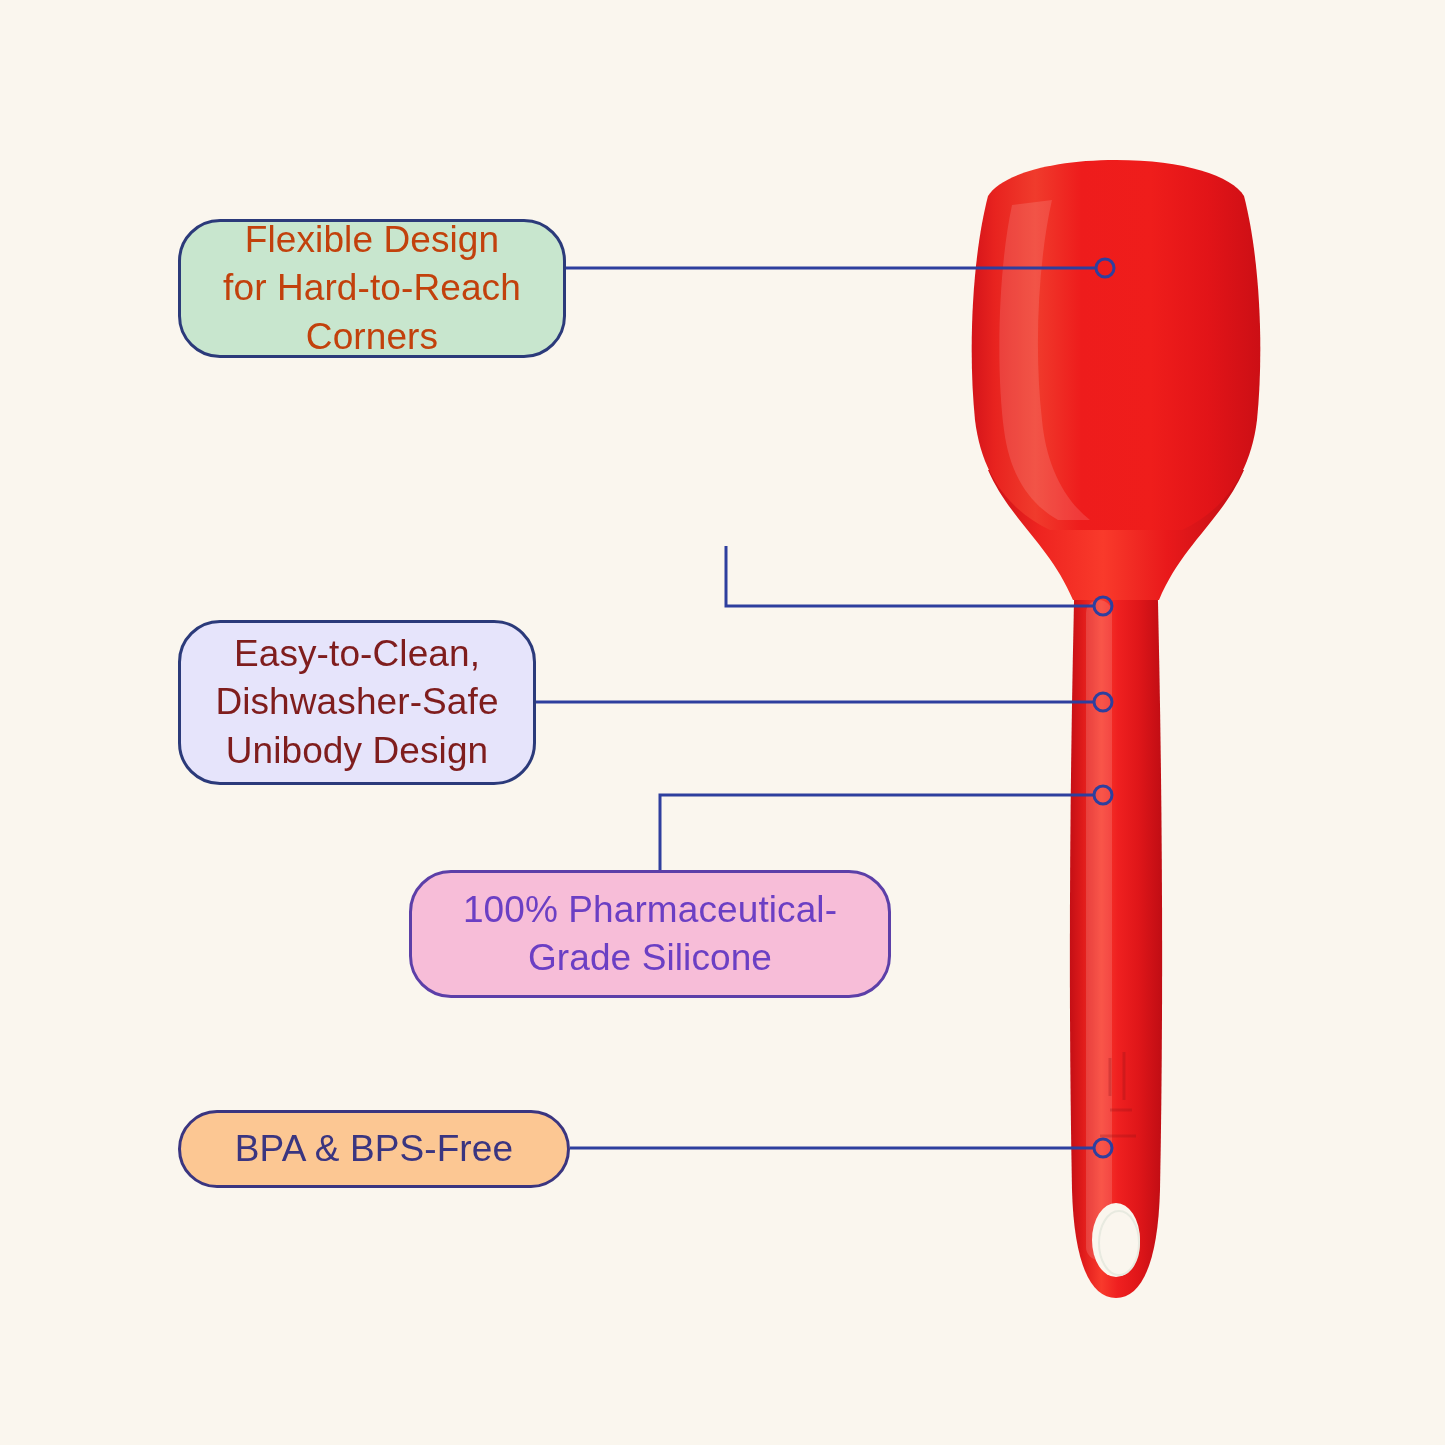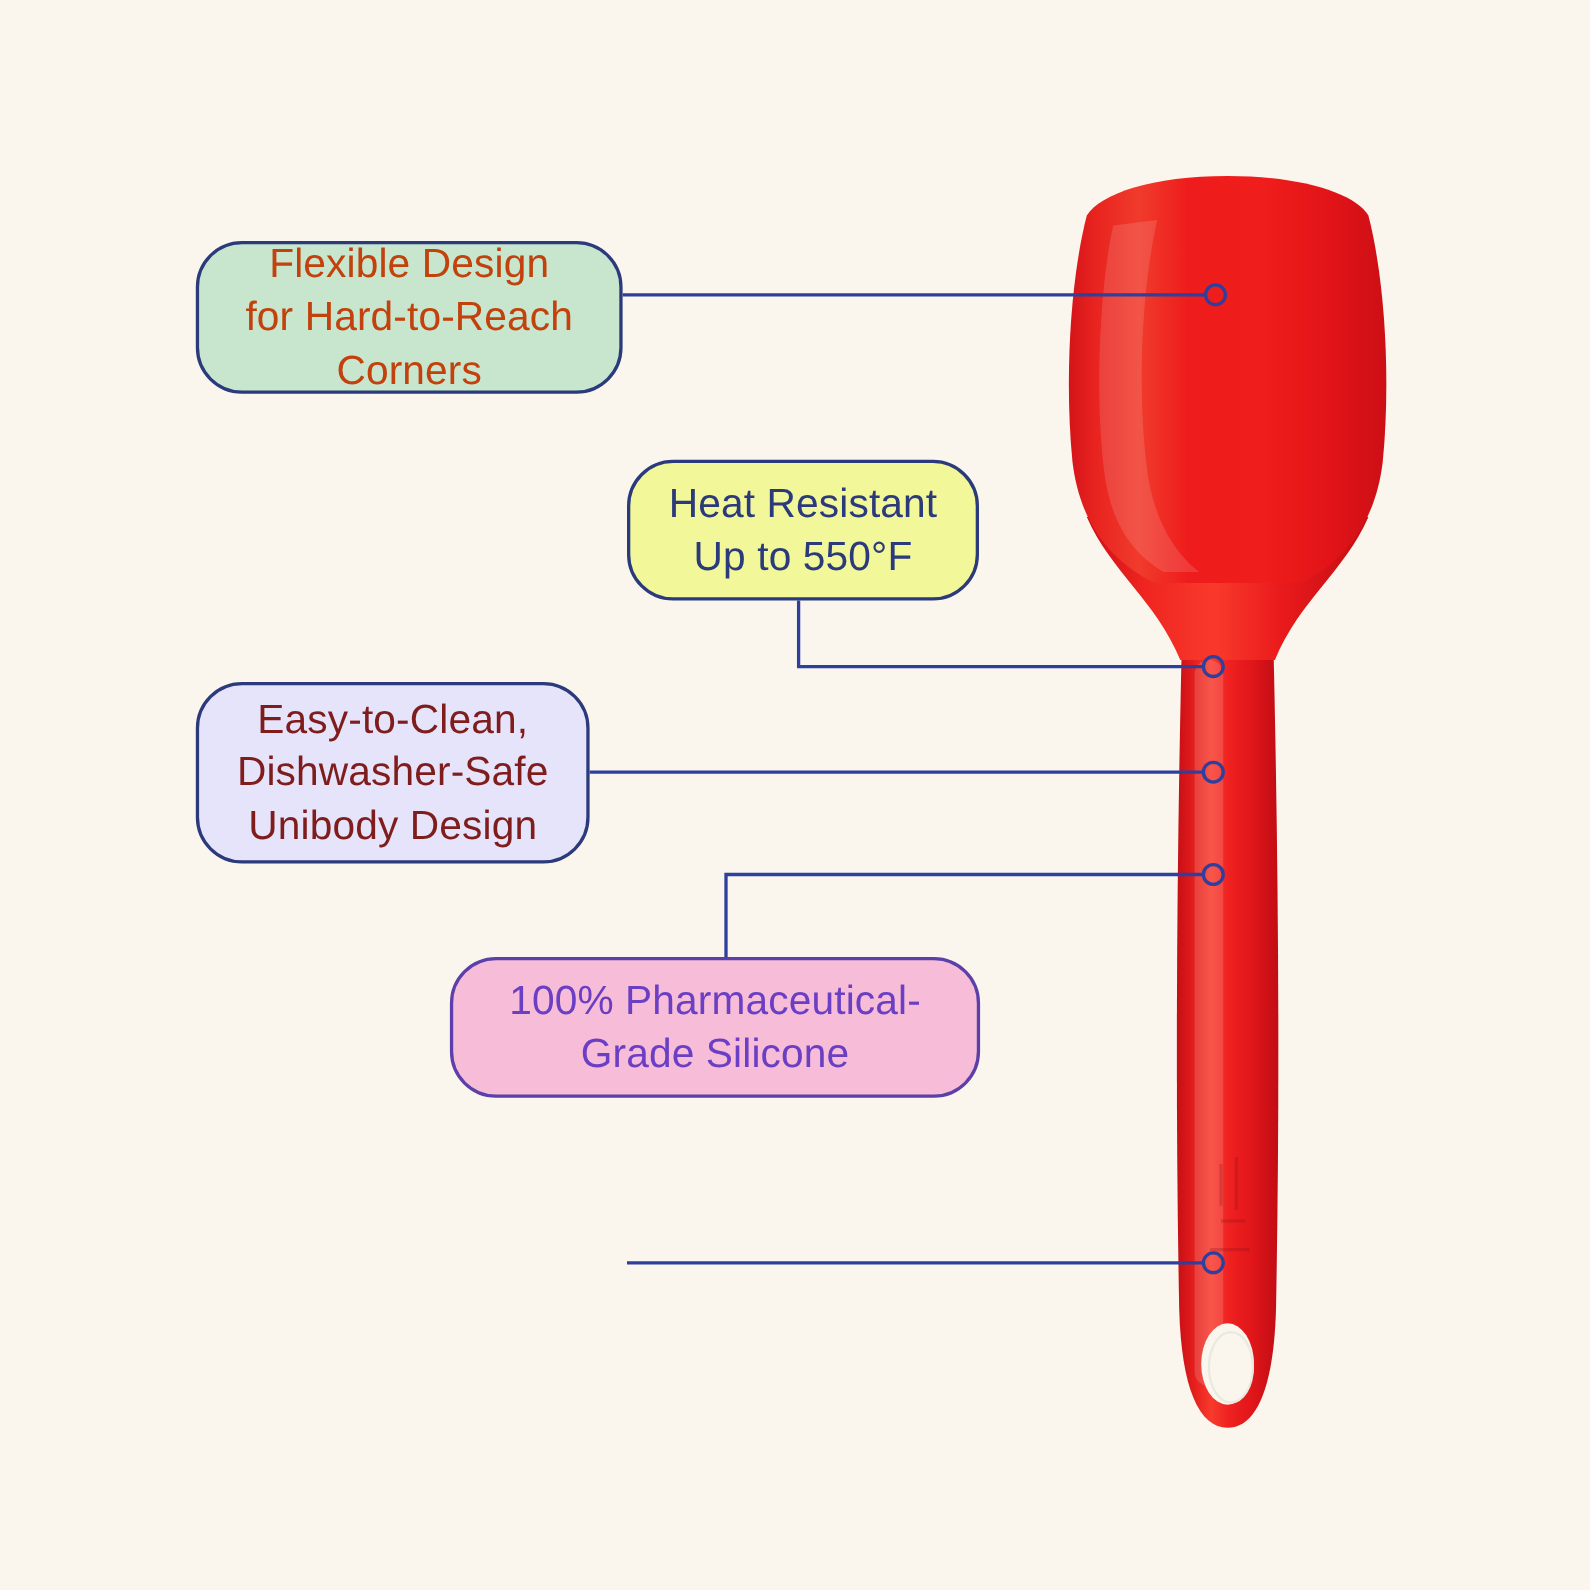--- a/index.html
+++ b/index.html
@@ -182,30 +182,29 @@
       <circle cx="1103" cy="1148" r="9" fill="none"></circle>
     </g>
   </svg>
 
   <div class="callout green">
     <span>Flexible Design
 for Hard-to-Reach
 Corners</span>
   </div>
 
-  <div class="callout yellow">
-    <span>Heat Resistant
-Up to 550°F</span>
-  </div>
 
   <div class="callout purple">
     <span>Easy-to-Clean,
 Dishwasher-Safe
 Unibody Design</span>
   </div>
 
   <div class="callout pink">
     <span>100% Pharmaceutical-
 Grade Silicone</span>
   </div>
 
+  <div class="callout orange">
+    <span>BPA &amp; BPS-Free</span>
+  </div>
 
 </div>
 
 </body></html>

